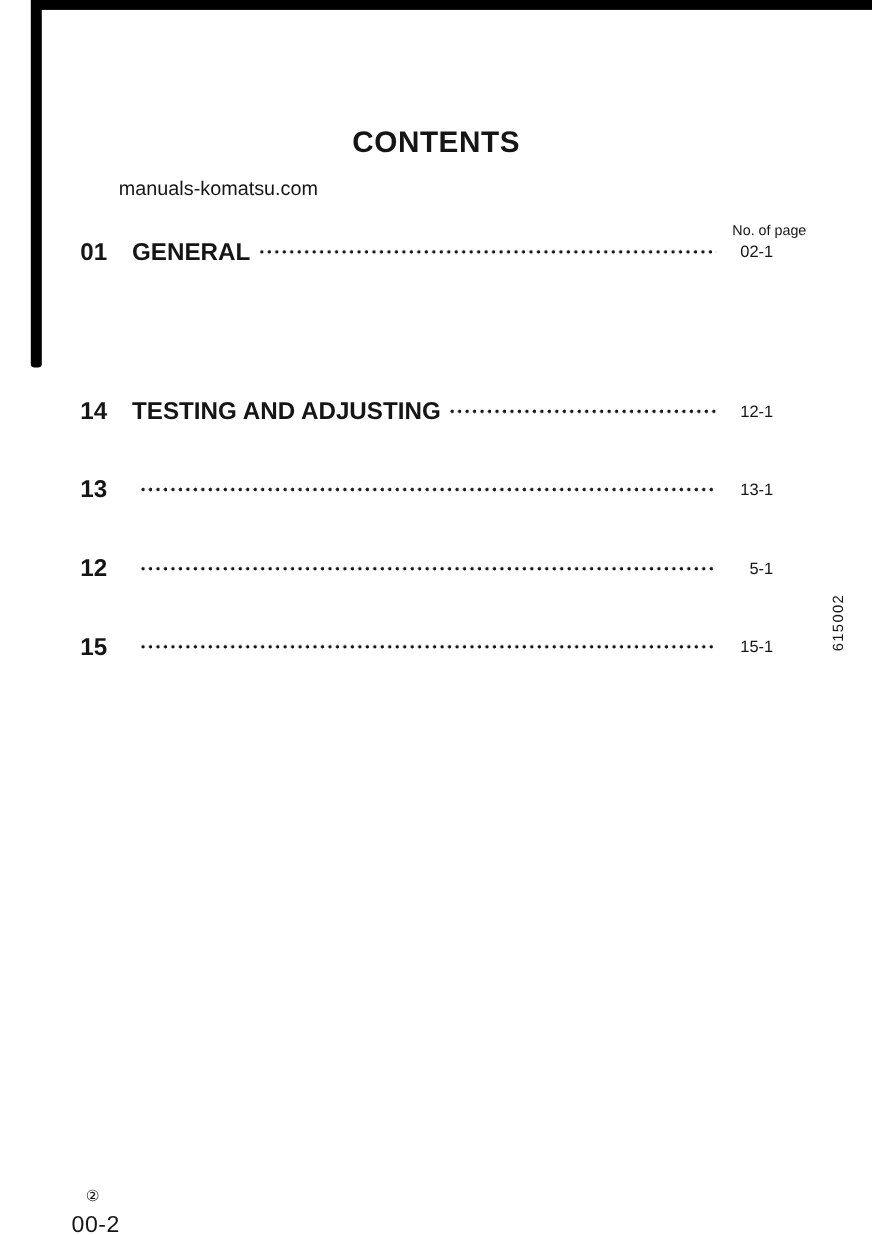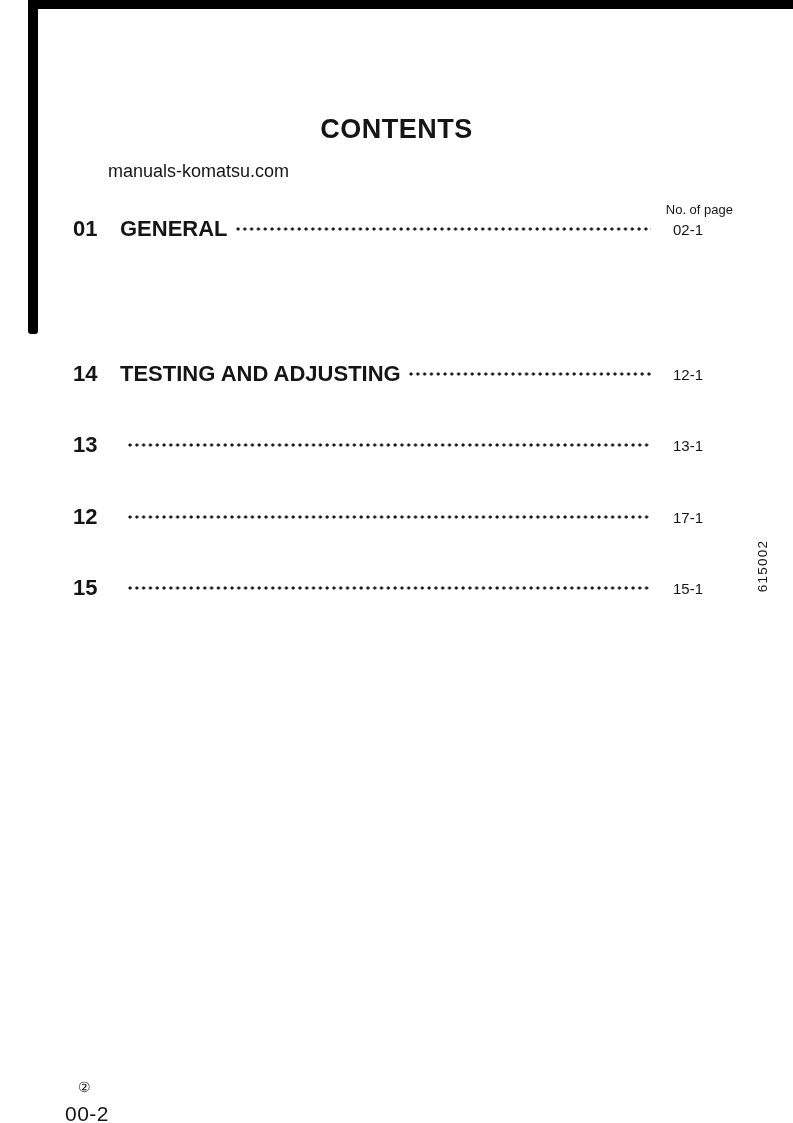--- a/index.html
+++ b/index.html
@@ -135,21 +135,21 @@
 
   <div class="toc-row" style="top:432px">
     <span class="chapter-number">13</span>
     <span class="dot-leader"></span>
     <span class="page-ref">13-1</span>
   </div>
 
   <div class="toc-row" style="top:504px">
     <span class="chapter-number">12</span>
     <span class="dot-leader"></span>
-    <span class="page-ref">17-1</span>
+    <span class="page-ref">5-1</span>
   </div>
 
   <div class="toc-row" style="top:575px">
     <span class="chapter-number">15</span>
     <span class="dot-leader"></span>
     <span class="page-ref">15-1</span>
   </div>
 
   <div class="form-number">615002</div>
 

